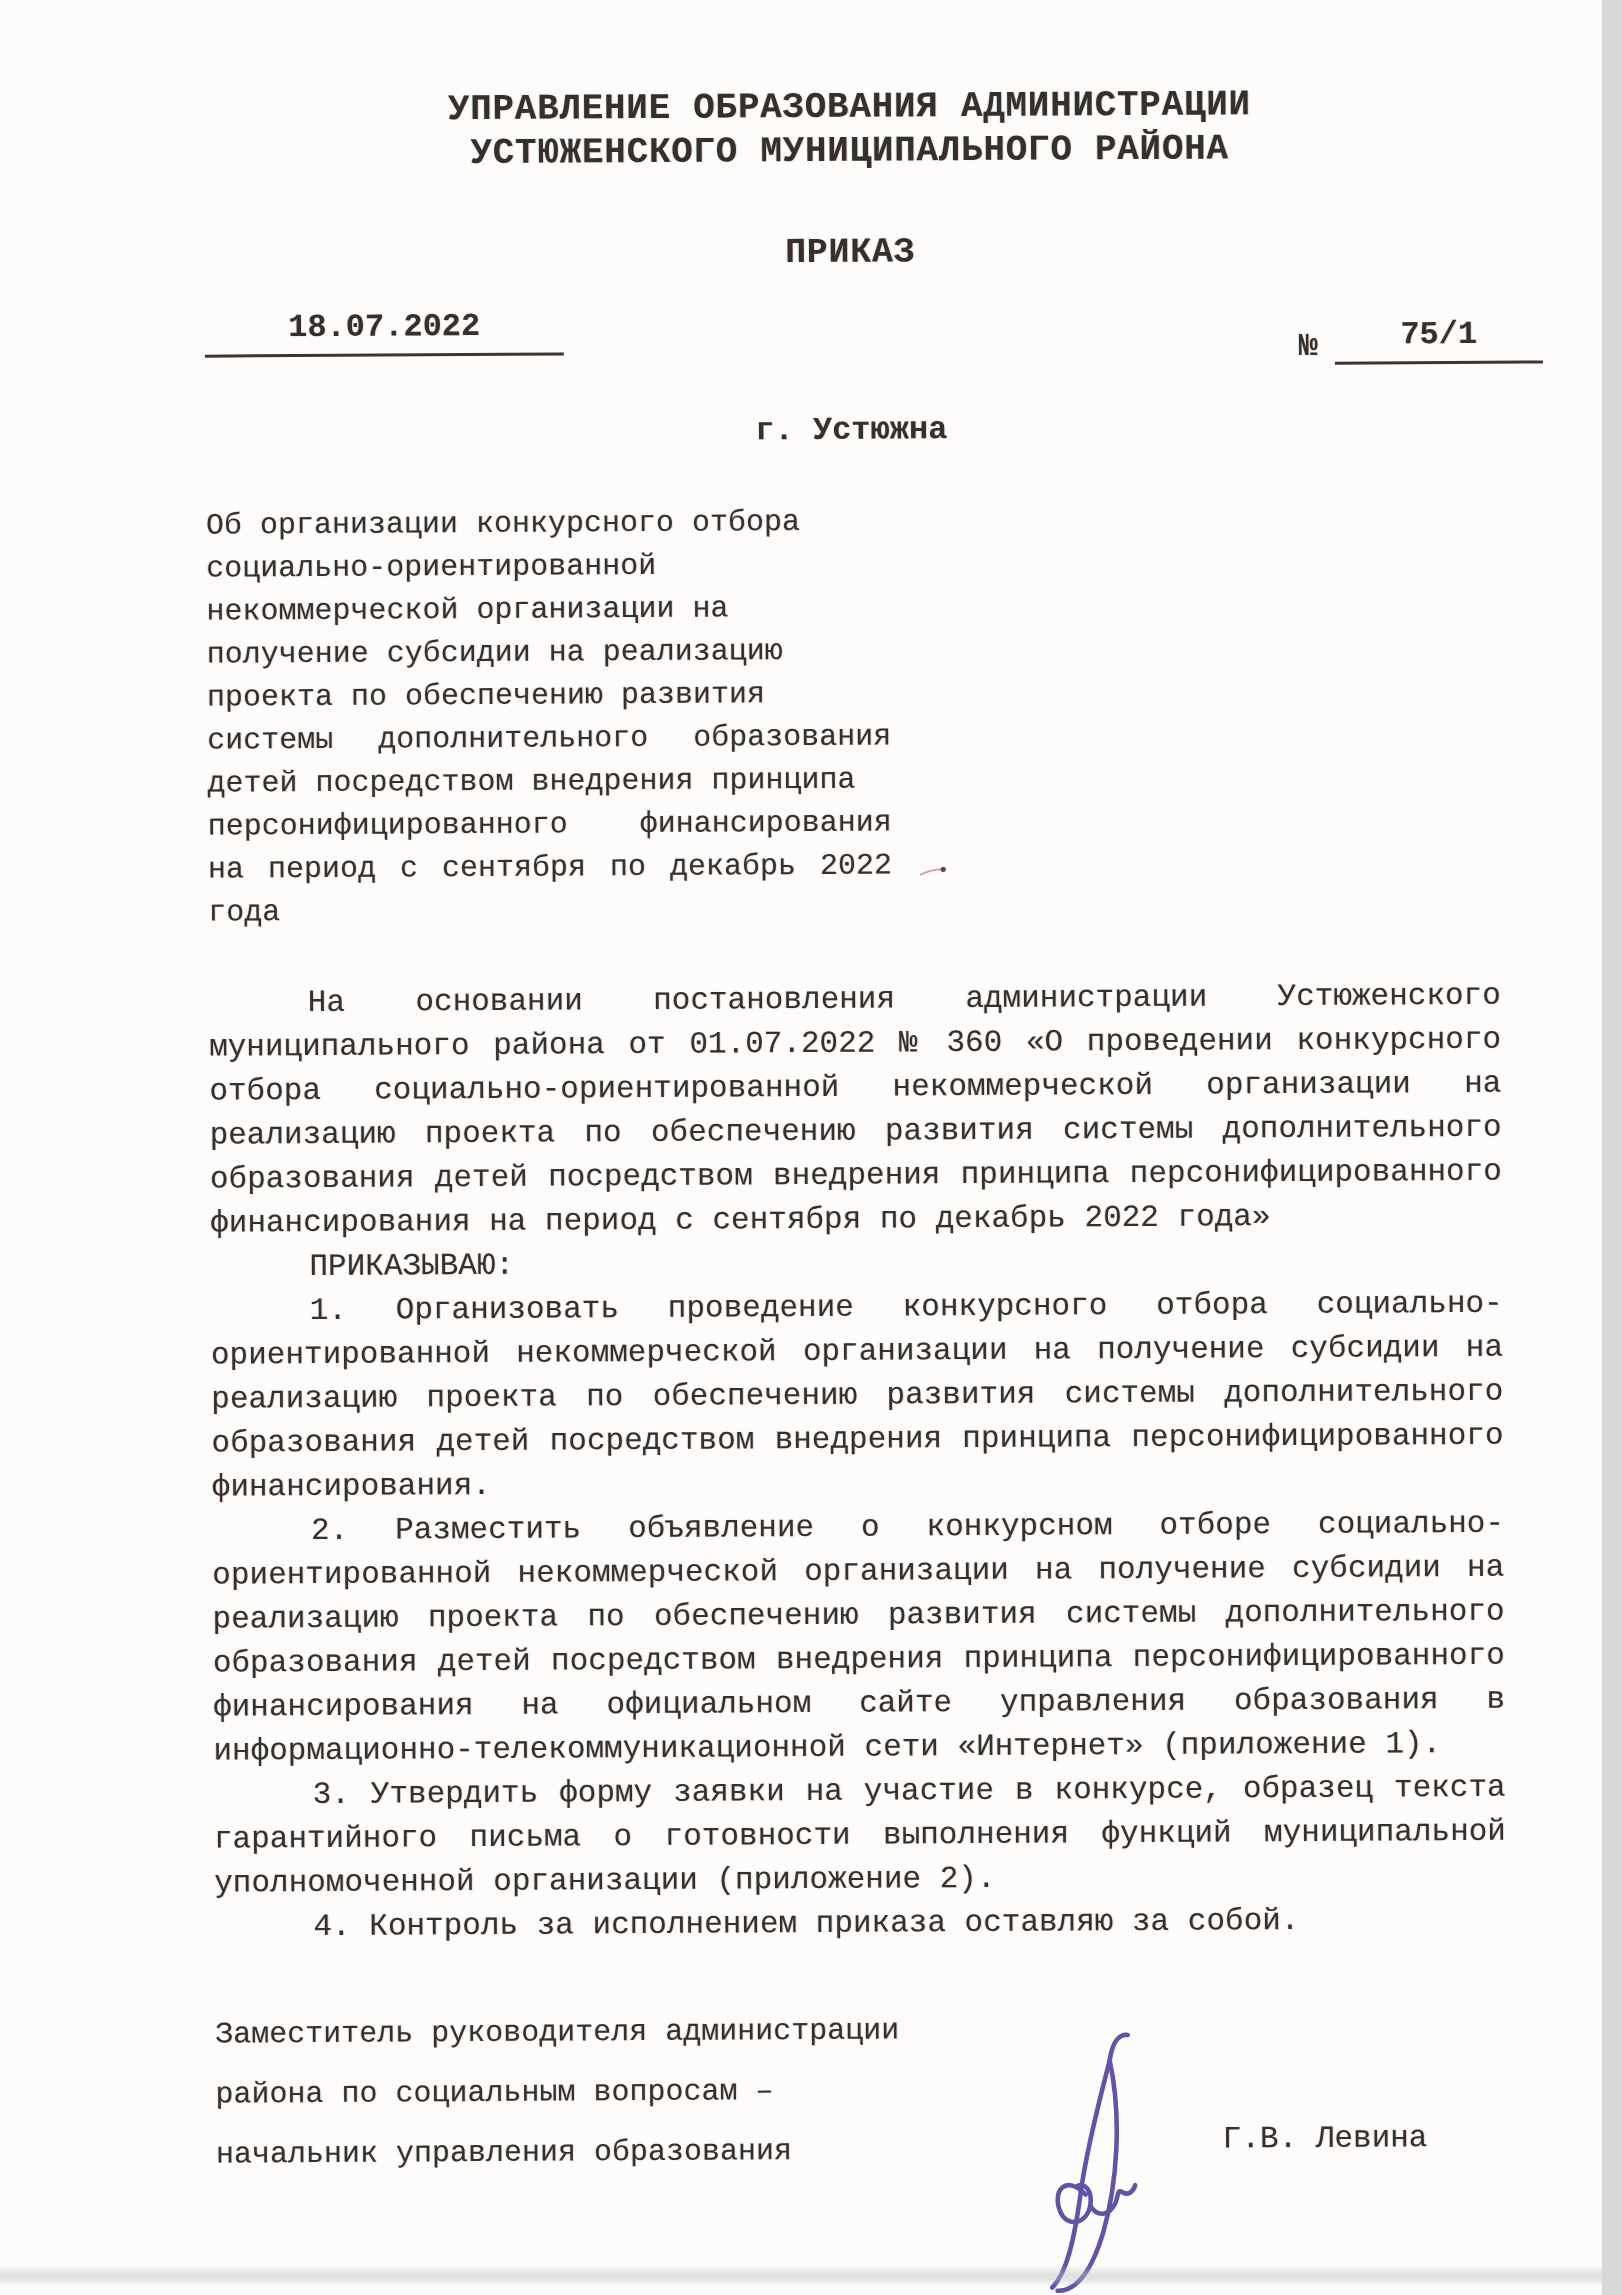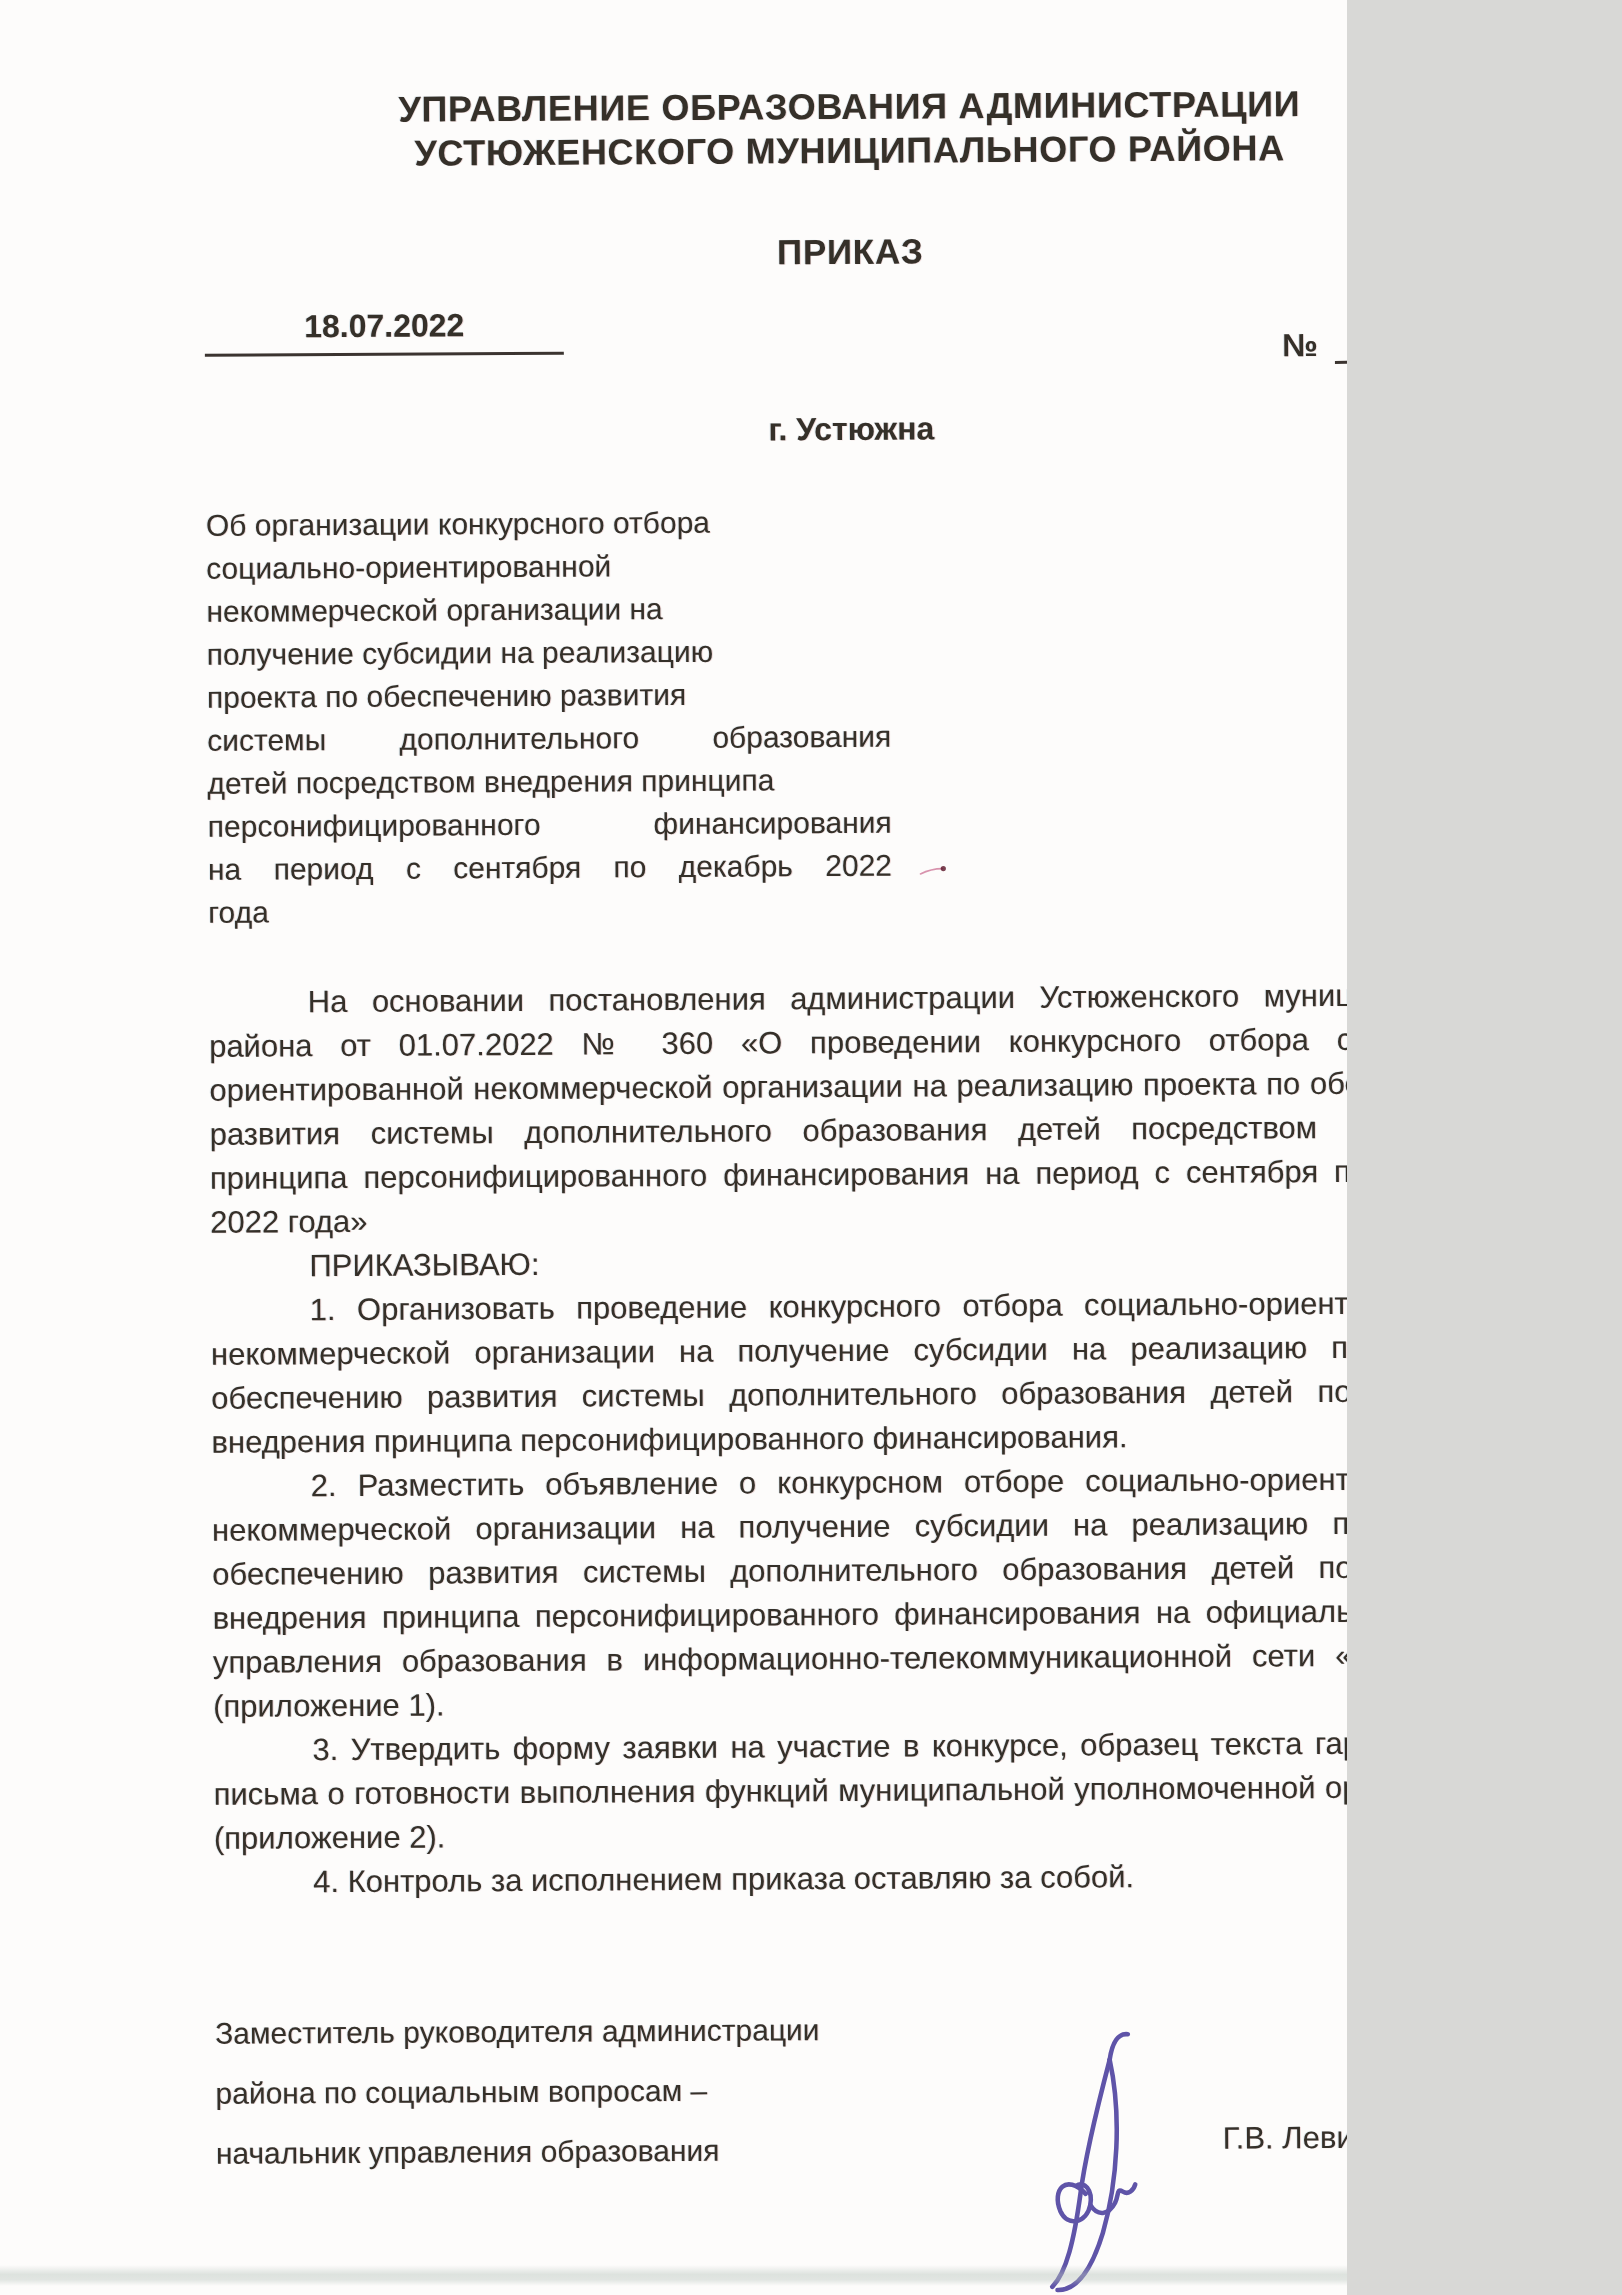--- a/index.html
+++ b/index.html
@@ -1,22 +1,22 @@
 <!DOCTYPE html>
 <html style="font-size:10.5px"><head>
 <meta charset="utf-8">
 <style>
   html, body { margin: 0; padding: 0; background: #d8d8d6; }
   .page {
     position: relative;
-    width: 1347px;
+    width: 1602px;
     height: 2295px;
     background: #fdfcfb;
     overflow: hidden;
-    font-family: Liberation Sans, sans-serif;
+    font-family: Liberation Mono, monospace;
     color: #353029;
   }
   .tilt {
     position: absolute;
     inset: 0;
     transform: rotate(-0.35deg);
     transform-origin: 50% 45%;
     text-shadow: 0.9px 0.3px 0 rgba(150, 30, 30, 0.16), -0.9px -0.3px 0 rgba(30, 105, 150, 0.14);
   }
   .block { position: absolute; left: 209px; width: 1292px; }

